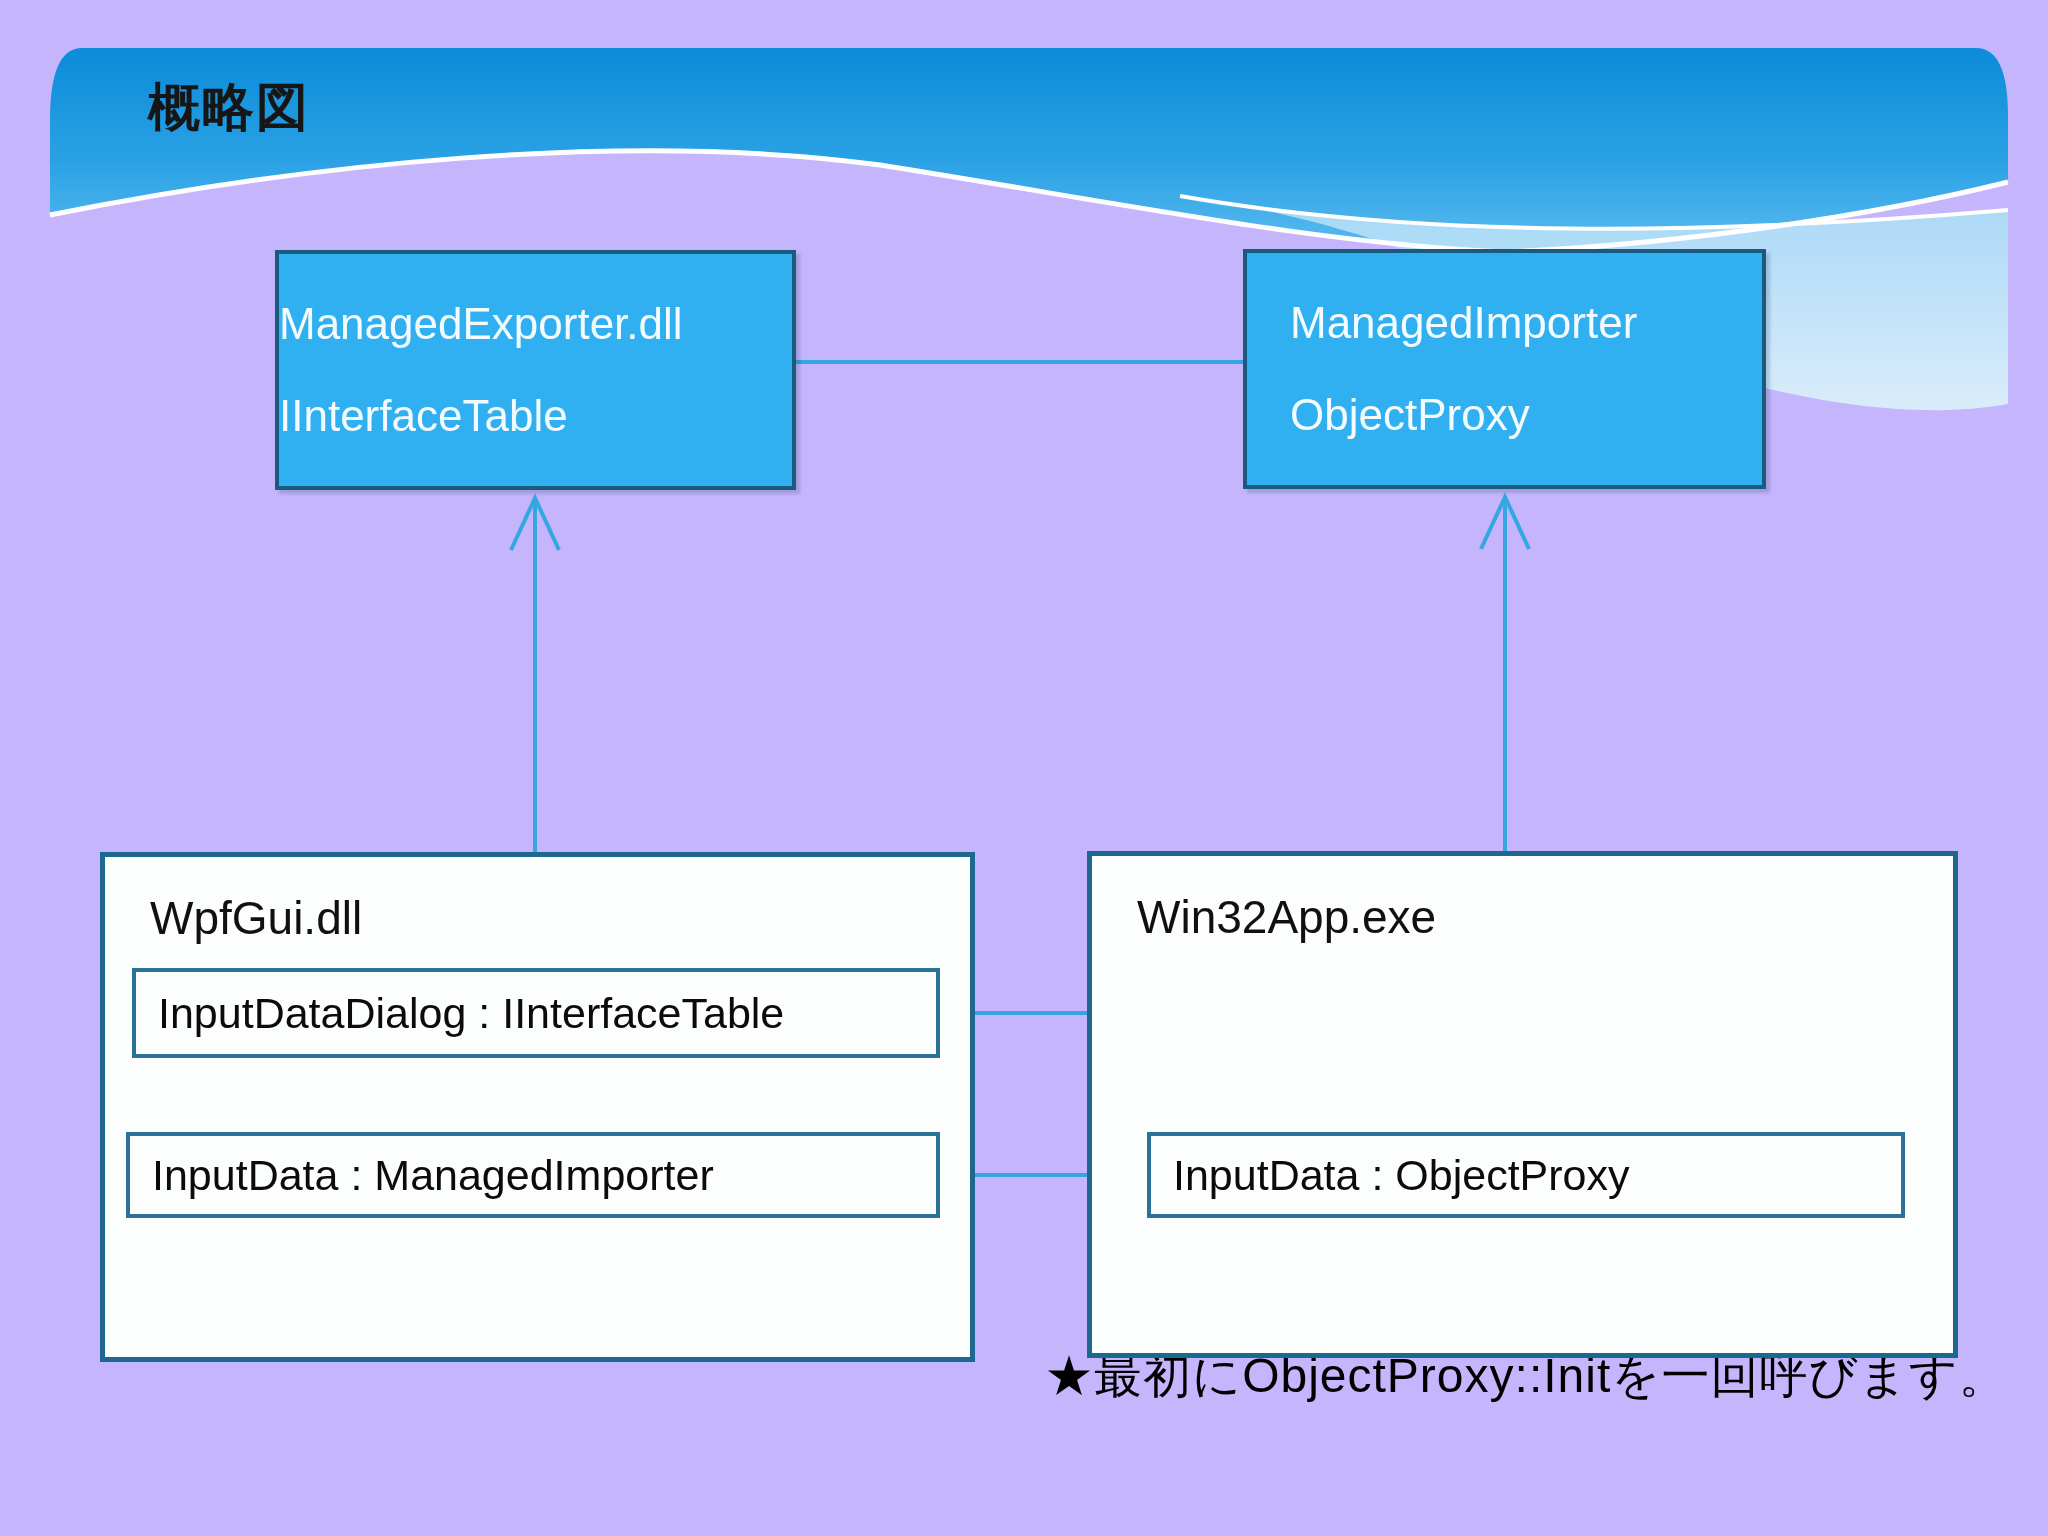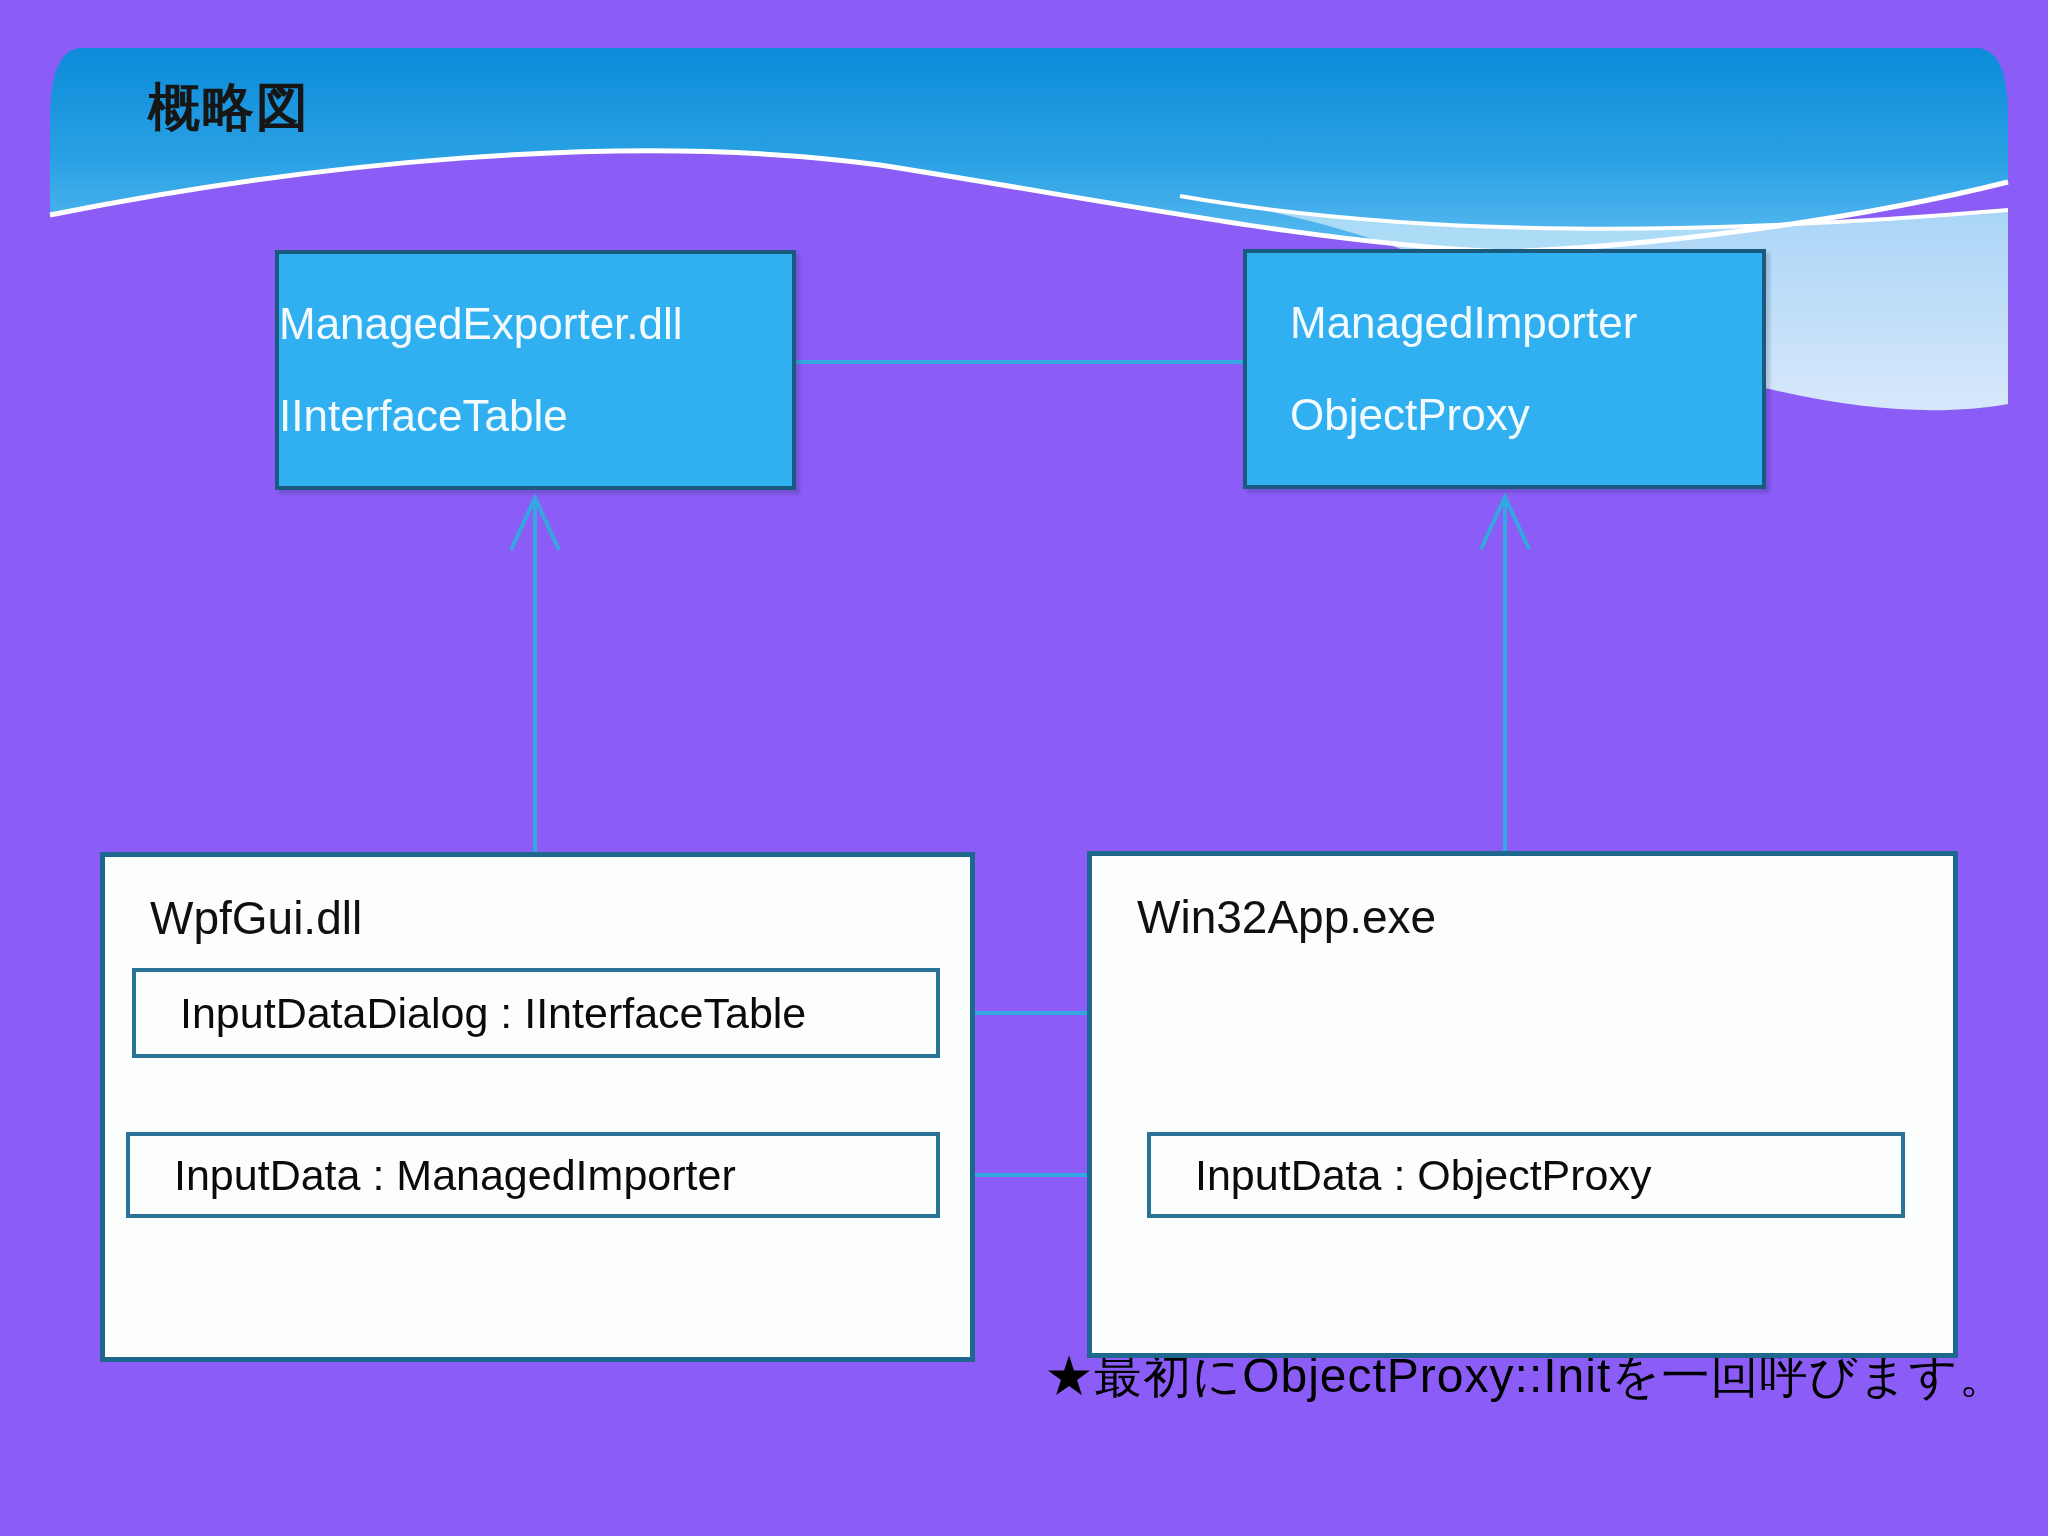--- a/index.html
+++ b/index.html
@@ -1,18 +1,18 @@
 <!DOCTYPE html>
 <html style="--headerTop: #0b8bd9; --headerMid: #2aa1e4; --headerLow: #5bbbf0; --wedgeLight: #a8daf6; --wedgeLighter: #dbeffb; --boxBlue: #30aff1; --boxBlueBorder: #1a5a7e; --containerBorder: #1e6890; --containerBg: #fcfefe; --innerBorder: #2a7396; --innerBg: #fbfefd; --line: #35a7e0; --waveStroke: #ffffff;"><head>
 <meta charset="utf-8">
 <style>
   html,body{margin:0;padding:0;background:#ffffff;}
   .slide{
     position:relative;width:2048px;height:1536px;overflow:hidden;
-    background:#8b5cf6;font-family:"Liberation Sans",sans-serif;
+    background:#c4b5fd;font-family:"Liberation Sans",sans-serif;
   }
   .layer{position:absolute;left:0;top:0;width:100%;height:100%;}
   svg{display:block;}
   .slide-title{
     position:absolute;left:148px;top:78px;margin:0;
     font-family:"DejaVu Serif",serif;font-weight:600;
     font-size:52px;line-height:1.1;color:#161616;letter-spacing:2px;
   }
   .top-box{
     position:absolute;width:521px;height:240px;
@@ -32,21 +32,21 @@
   }
   .container-wpfgui{left:100px;top:852px;width:875px;height:510px;}
   .container-win32{left:1087px;top:851px;width:871px;height:507px;}
   .container-label{
     position:absolute;left:33px;top:22px;margin:12px;
     font-size:46px;color:#101010;white-space:nowrap;font-weight:400;
   }
   .inner-box{
     position:absolute;background:var(--innerBg);
     border:4px solid var(--innerBorder);box-sizing:border-box;z-index:4;
-    display:flex;align-items:center;padding-left:44px;
+    display:flex;align-items:center;padding-left:22px;
     font-size:43px;color:#0b0b0b;white-space:nowrap;
   }
   .inner-l1{left:132px;top:968px;width:808px;height:90px;}
   .inner-l2{left:126px;top:1132px;width:814px;height:86px;}
   .inner-r1{left:1144px;top:974px;width:761px;height:85px;}
   .inner-r2{left:1147px;top:1132px;width:758px;height:86px;}
   .note{
     position:absolute;left:1033px;top:1332px;margin:12px;
     font-family:"DejaVu Serif",serif;font-size:48px;color:#000;
     white-space:nowrap;letter-spacing:1px;

